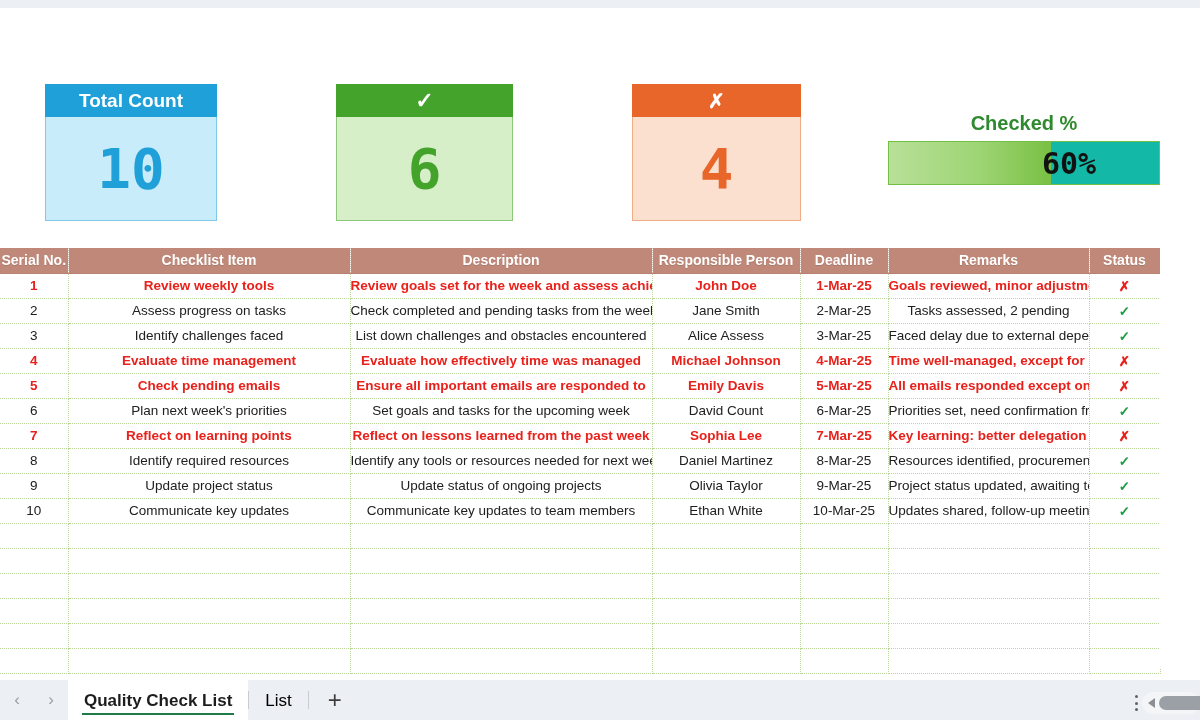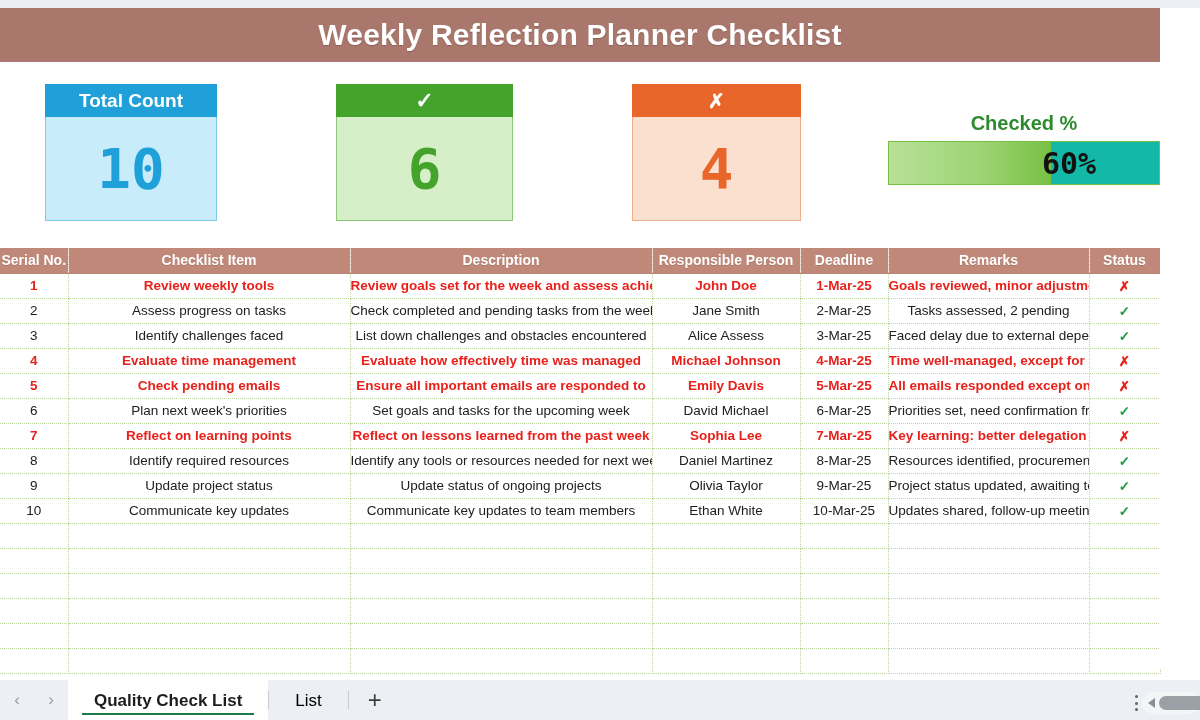--- a/index.html
+++ b/index.html
@@ -118,21 +118,21 @@
   .tabbar{
     position:absolute;left:0;bottom:0;width:1200px;height:40px;
     background:#eceff3;display:flex;align-items:center;
   }
   .navbtn{
     width:34px;height:40px;display:flex;align-items:center;justify-content:center;
     color:#9aa0a6;font-size:17px;
   }
   .tab{
     height:40px;display:flex;align-items:flex-end;justify-content:center;
-    padding:0 26px;box-sizing:border-box;position:relative;
+    padding:0 16px;box-sizing:border-box;position:relative;
   }
   .tab .lbl{font-size:17px;color:#000000;padding-bottom:9px;}
   .tab.active{background:#ffffff;}
   .tab.active .lbl{font-weight:bold;color:#1d1d1d;}
   .tab.active .underline{
     position:absolute;left:14px;right:14px;bottom:5px;height:2.5px;background:#1f7a45;
   }
   .tab-sep{width:1px;height:18px;background:#c9ccd1;}
   .addtab{
     width:52px;height:40px;display:flex;align-items:center;justify-content:center;
@@ -157,23 +157,20 @@
 </style>
 </head>
 <body>
 
 <div id="app">
 
   <div class="top-strip"></div>
   <div class="top-right-fill"></div>
   <div class="top-right-strip"></div>
 
-  <div class="title-banner">
-    <span class="txt">Weekly Reflection Planner Checklist</span>
-  </div>
 
   <div class="kpi kpi-total">
     <div class="hdr">Total Count</div>
     <div class="body">
       <span class="num">10</span>
     </div>
   </div>
 
   <div class="kpi kpi-check">
     <div class="hdr">✓</div>
@@ -339,21 +336,21 @@
             <td class="cell sn">
               <span class="clip">6</span>
             </td>
             <td class="cell">
               <span class="clip">Plan next week's priorities</span>
             </td>
             <td class="cell">
               <span class="clip">Set goals and tasks for the upcoming week</span>
             </td>
             <td class="cell">
-              <span class="clip">David Michael</span>
+              <span class="clip">David Count</span>
             </td>
             <td class="cell">
               <span class="clip">6-Mar-25</span>
             </td>
             <td class="cell">
               <span class="clip">Priorities set, need confirmation from manager</span>
             </td>
             <td class="cell status ok">
               <span class="clip">✓</span>
             </td>

